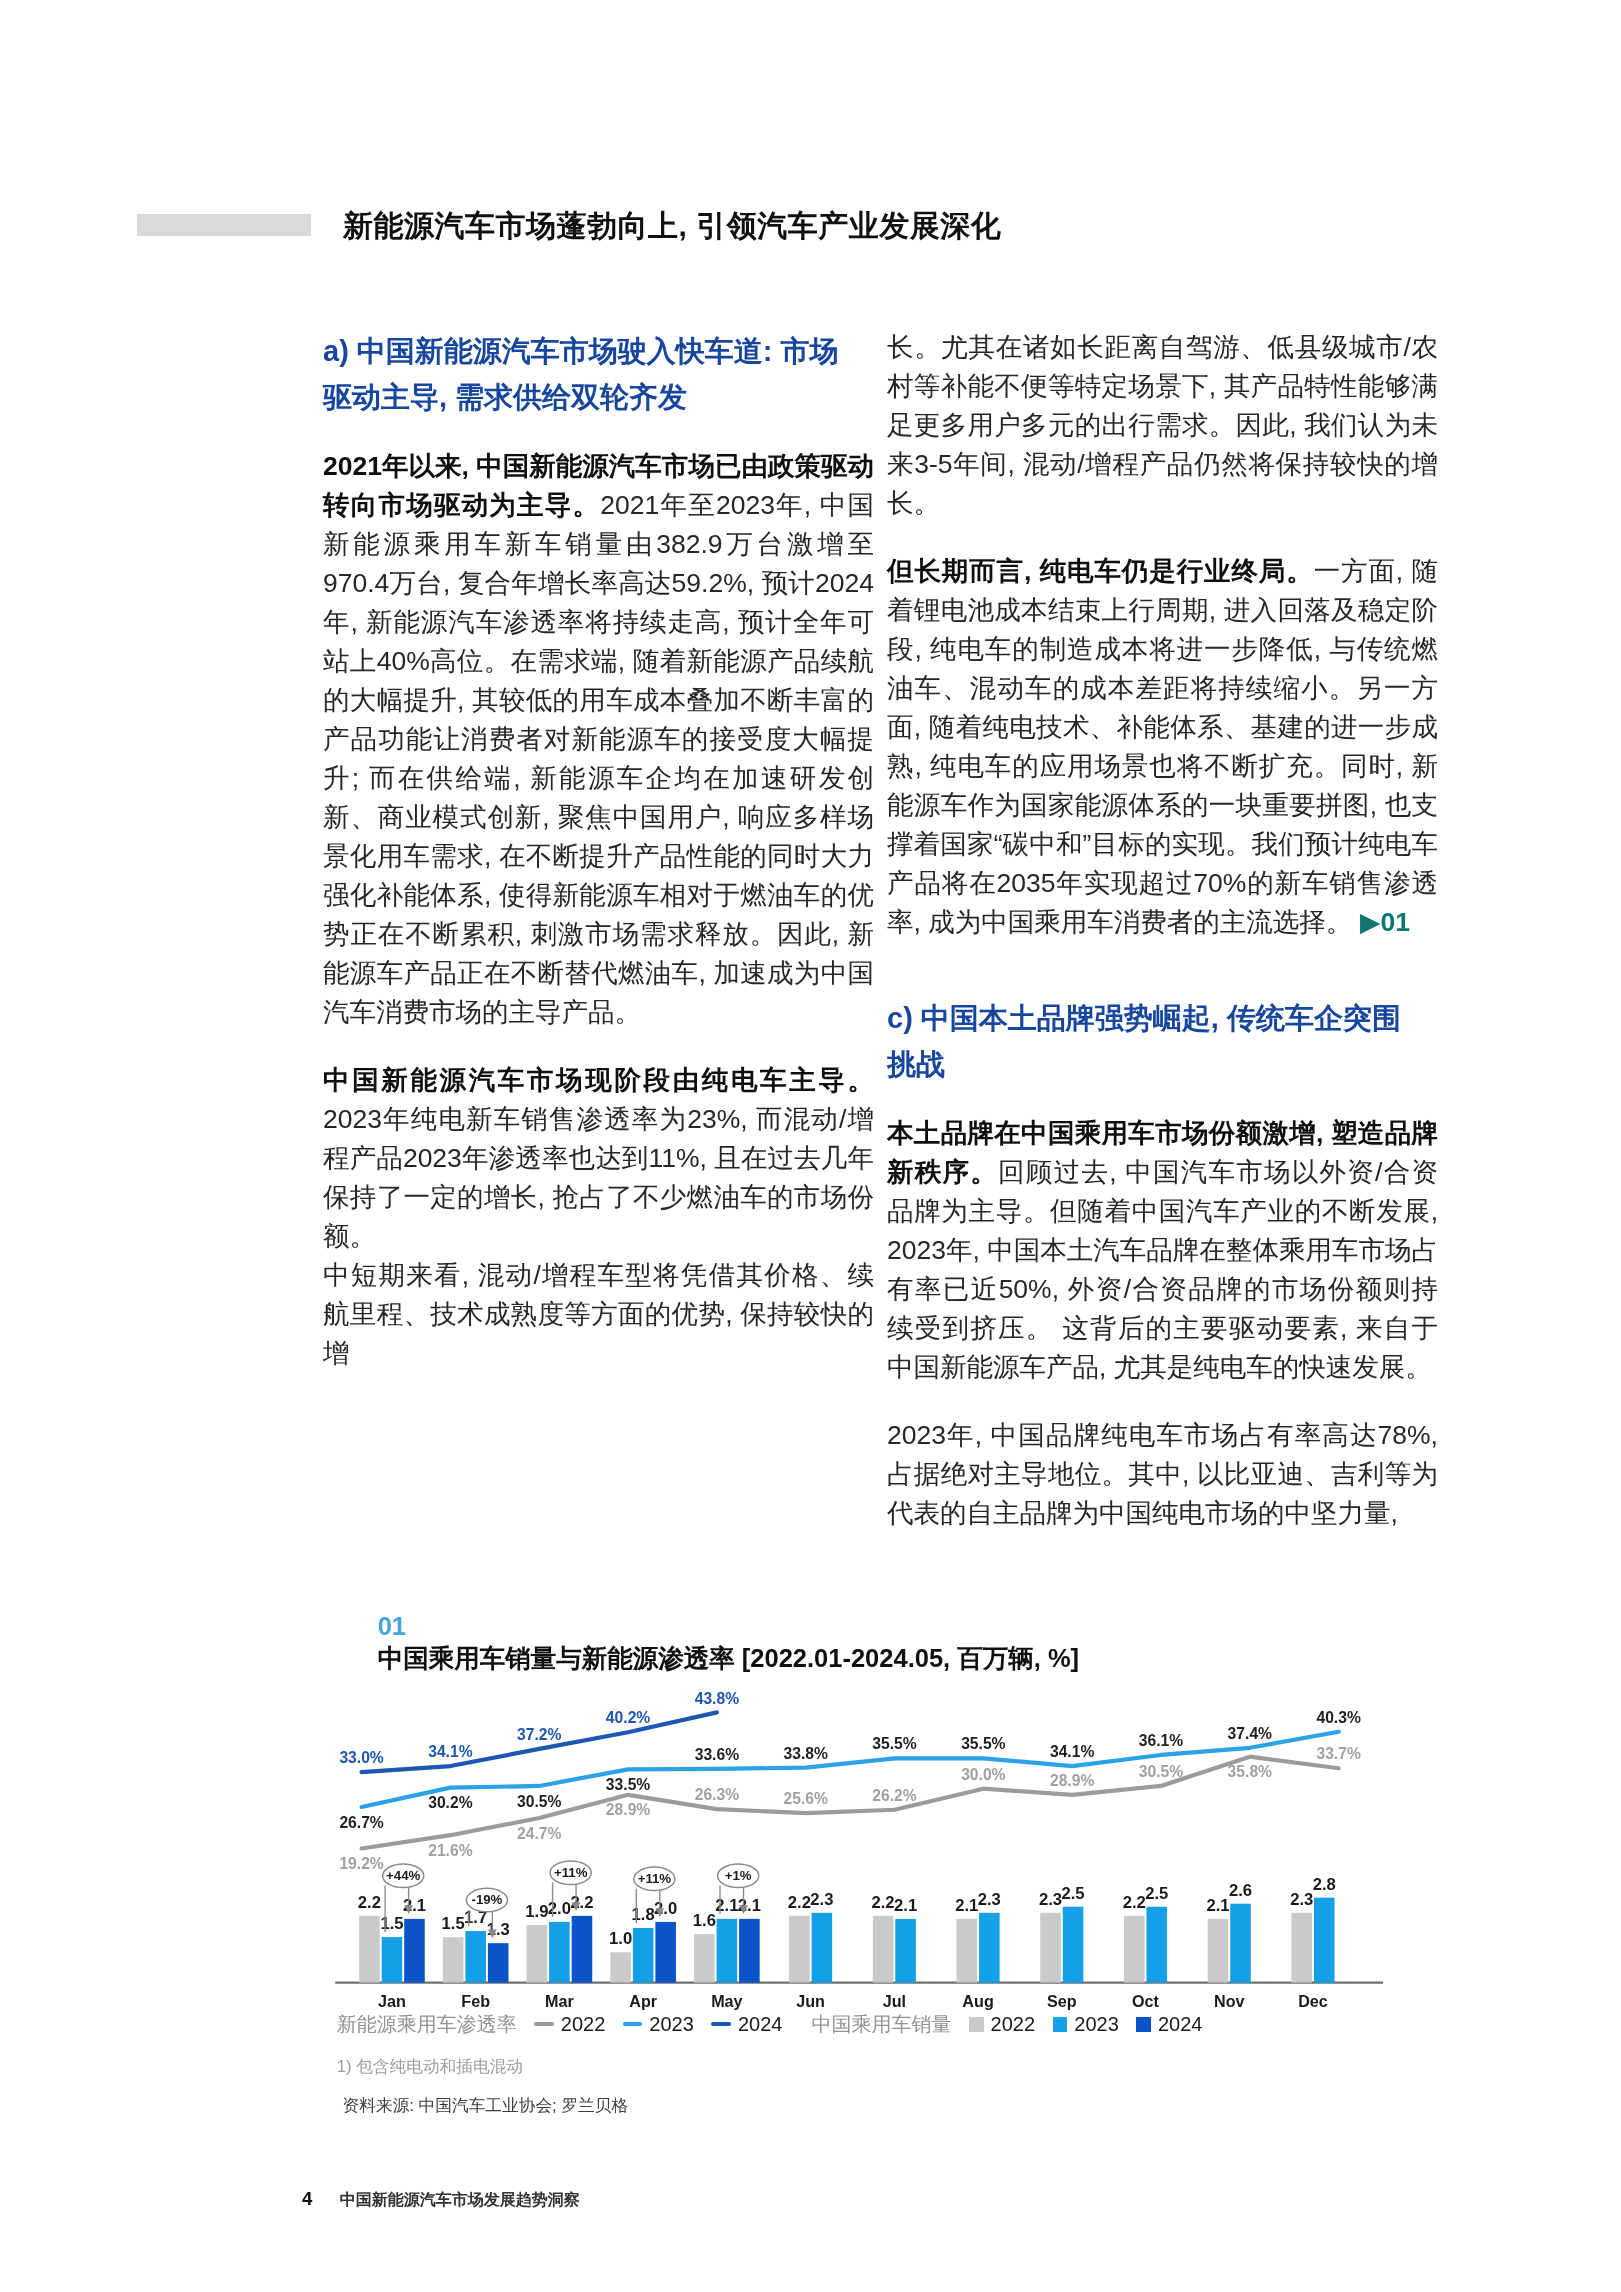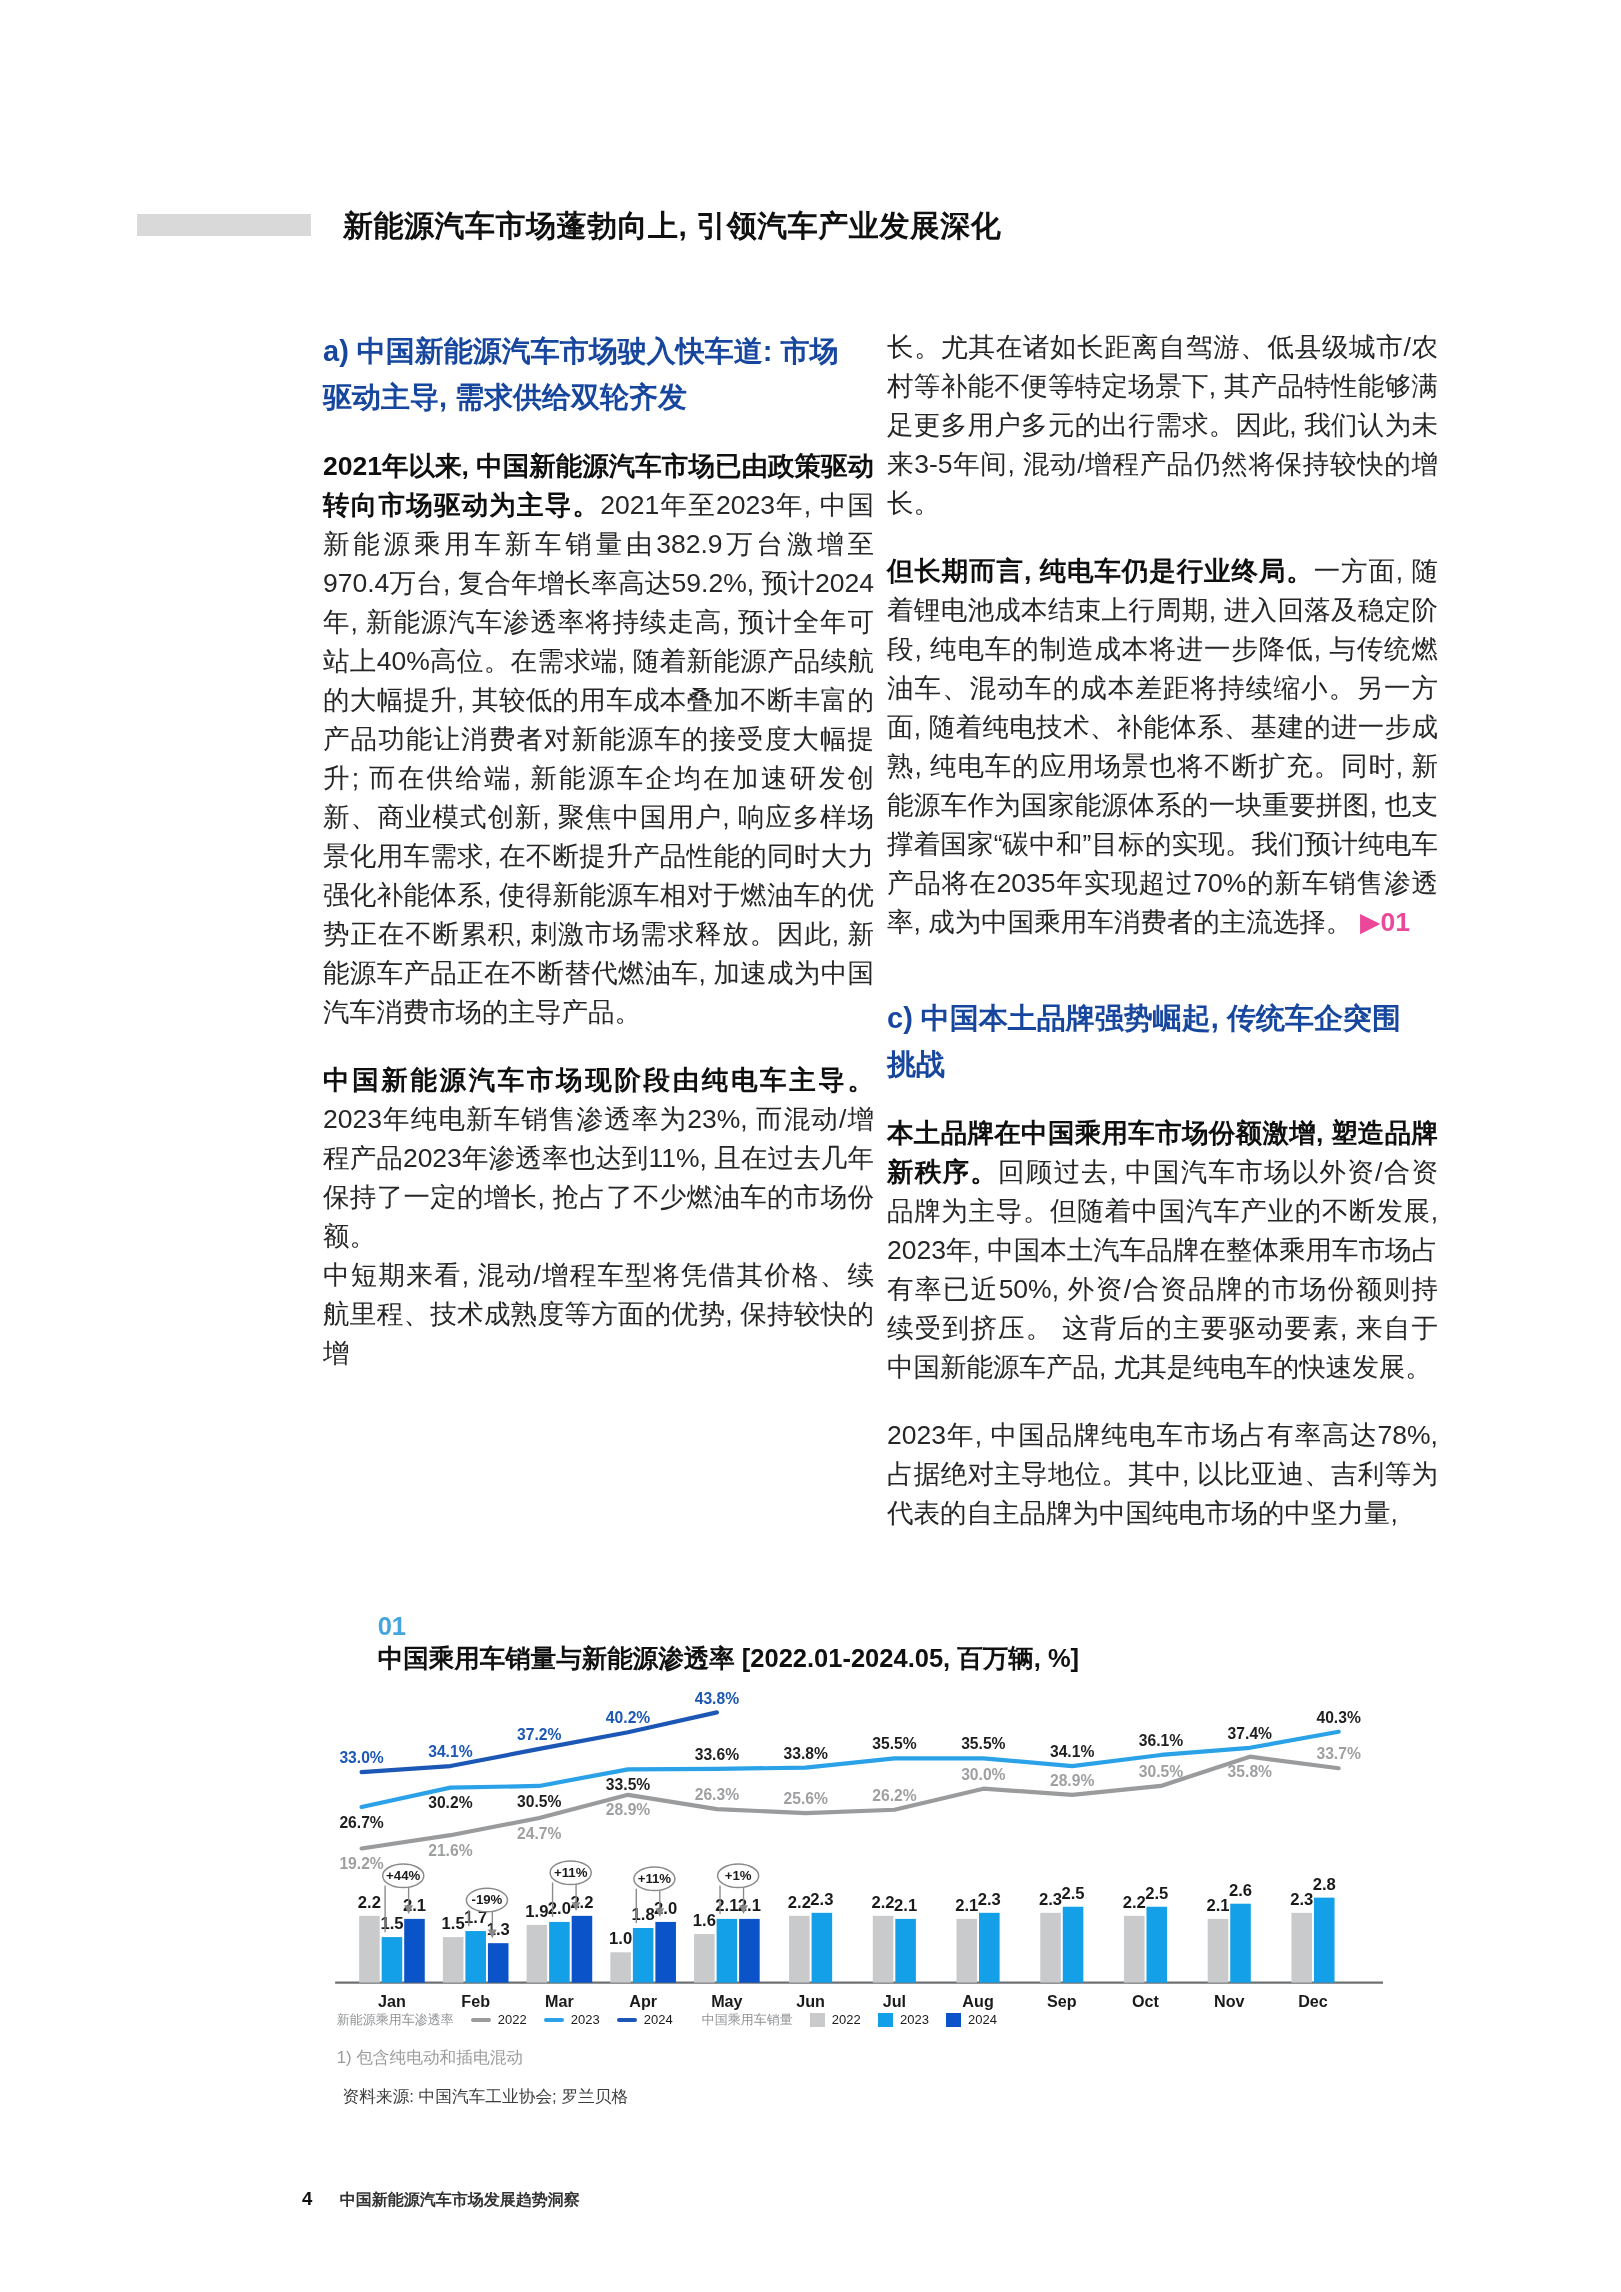--- a/index.html
+++ b/index.html
@@ -8,27 +8,27 @@
   .accent-bar{position:absolute;left:137px;top:214px;width:174px;height:21.6px;background:#d9d9d9;}
   .page-title{position:absolute;left:343px;top:206px;margin:0;font-size:30px;font-weight:700;color:#101010;letter-spacing:0.5px;}
   .col{position:absolute;top:328px;width:551px;font-size:26.5px;line-height:39px;text-align:justify;color:#262626;}
   .col-left{left:323px;}
   .col-right{left:887px;}
   h2.sec{color:#17469e;font-size:29px;line-height:46px;font-weight:700;margin:53px 0 27.4px;text-align:left;padding-right:27.4px;}
   .col-left h2.sec:first-child{margin-top:0;}
   p.body{margin:0 0 29px;}
   p.tight{margin:0;}
   b.lead{color:#0f0f0f;}
-  .figref{color:#ec4899;font-weight:700;margin-left:7.8px;white-space:nowrap;}
+  .figref{color:#0f766e;font-weight:700;margin-left:7.8px;white-space:nowrap;}
   .figure{position:absolute;left:323px;top:1612px;width:1127px;}
   .fig-head{display:flex;align-items:baseline;padding-left:13.7px;flex-direction:column;}
   .fig-num{color:#45a5dc;font-size:25.5px;font-weight:700;}
   .fig-title{color:#101010;font-size:25.5px;font-weight:700;margin-left:41px;}
   svg.chart{display:block;margin-top:5.9px;}
-  .legend{display:flex;align-items:center;font-size:13px;color:#1a1a1a;margin-top:-2px;padding-left:13.7px;}
+  .legend{display:flex;align-items:center;font-size:20px;color:#1a1a1a;margin-top:-2px;padding-left:13.7px;}
   .lg-cap{color:#909294;}
   .lg-cap2{margin-left:29px;}
   .lg-item{display:inline-flex;align-items:center;margin-left:17.6px;}
   .sw{display:inline-block;margin-right:6.9px;}
   .sw.line{width:19.6px;height:3.9px;border-radius:2px;}
   .sw.sq{width:14.7px;height:14.7px;}
   .l22{background:#9a9b9d;} .l23{background:#2ba2e8;} .l24{background:#1c57b5;}
   .b22{background:#c9cacc;} .b23{background:#13a0e8;} .b24{background:#0b53c8;}
   .footnote{color:#9b9b9b;font-size:16.7px;margin-top:17.6px;padding-left:13.7px;}
   .source{color:#3d3d3d;font-size:16.7px;margin-top:15.7px;padding-left:19.6px;}

